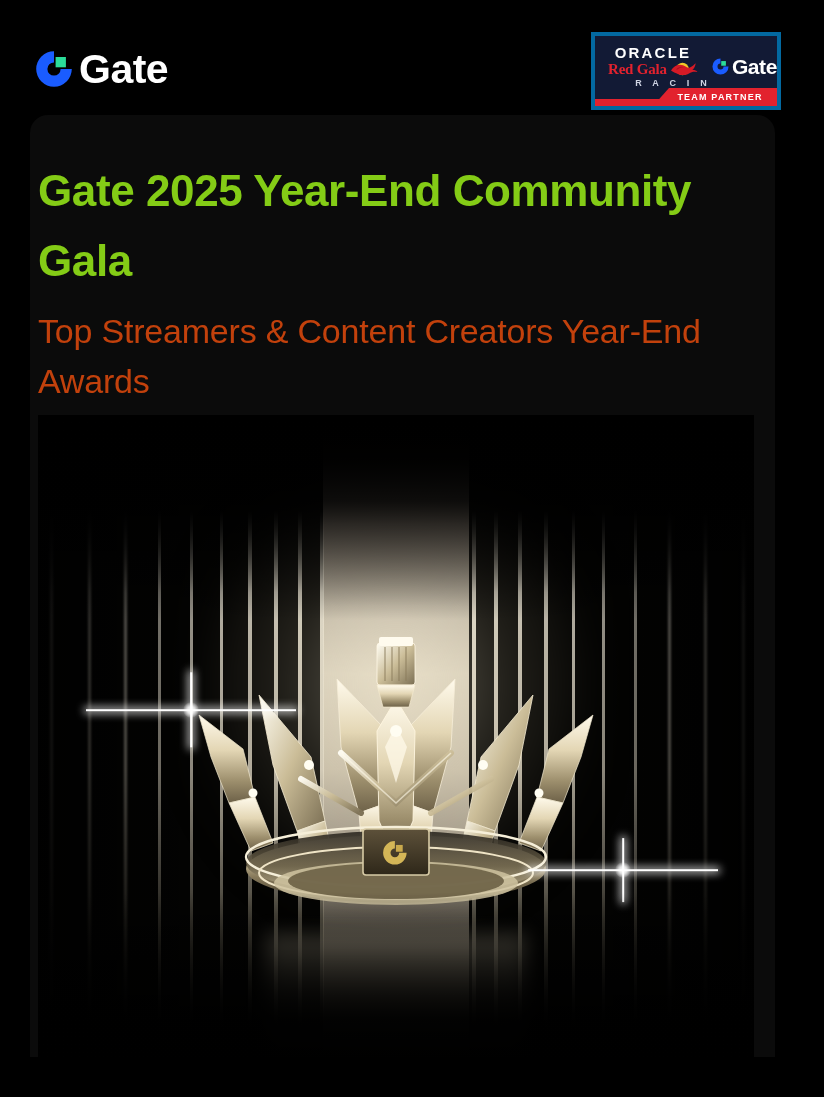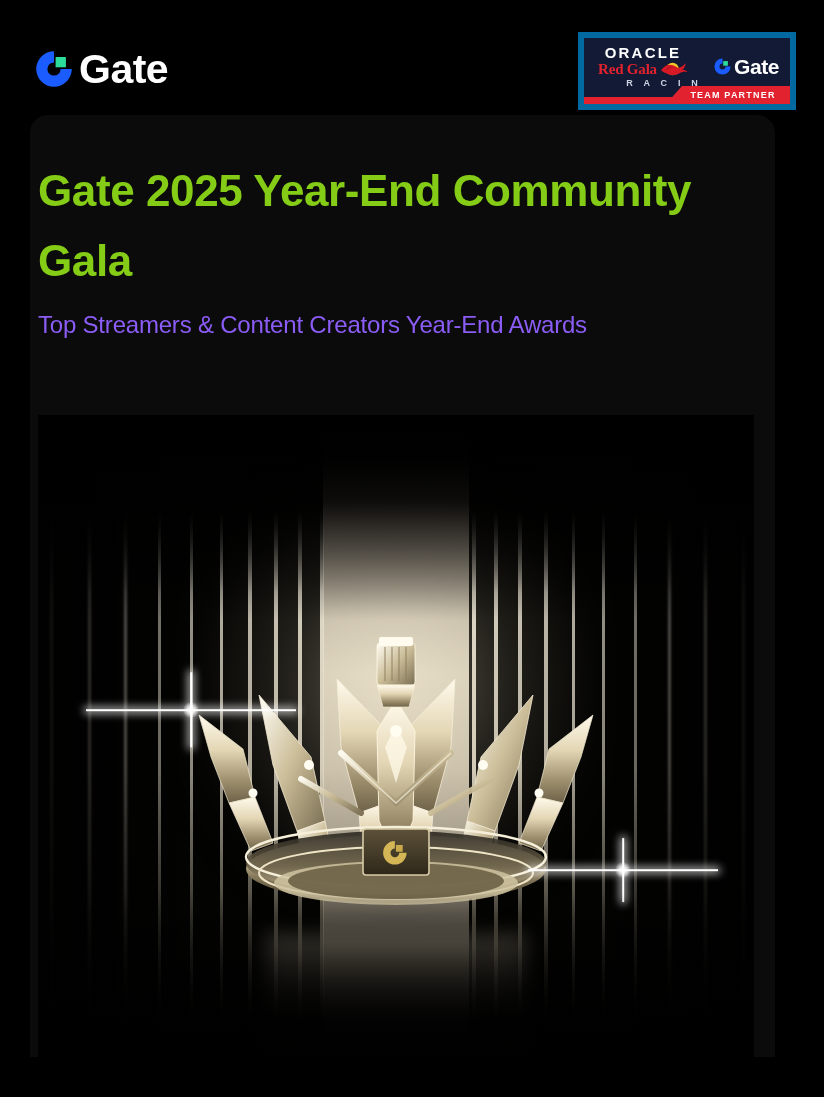--- a/index.html
+++ b/index.html
@@ -34,24 +34,24 @@
   .brand-mark { width:42px; height:42px; display:block; }
   .brand-word {
     font-size:41px; font-weight:700; color:#ffffff;
     letter-spacing:-0.5px; line-height:1;
     font-family:"Liberation Sans", sans-serif;
     margin-left:-2px;
   }
 
   
   .partner-badge {
-    position:absolute; right:28px; top:32px;
-    width:218px; height:78px;
+    position:absolute; right:43px; top:32px;
+    width:190px; height:78px;
     background:#121A35;
-    border:6px solid #0369a1;
+    border:4px solid #0369a1;
     overflow:hidden;
     display:flex;
   }
   .pb-left {
     width:118px; height:100%;
     display:flex; flex-direction:column;
     align-items:center; justify-content:center;
     padding-top:2px;
     position:relative;
   }
@@ -115,22 +115,22 @@
 
   .headline {
     position:absolute; left:8px; top:41px; width:735px;
     color:#84cc16;
     font-size:44px; font-weight:700; line-height:1.58;
     letter-spacing:-0.4px;
     font-family:"Liberation Sans", sans-serif;
   }
   .subhead {
     position:absolute; left:8px; top:192px; width:700px;
-    color:#8b5cf6;
-    font-size:24px; font-weight:400; line-height:1.47;
+    color:#c2410c;
+    font-size:34px; font-weight:400; line-height:1.47;
     letter-spacing:-0.2px;
     font-family:"Liberation Sans", sans-serif;
   }
 
   
   .hero {
     position:absolute; left:8px; top:300px;
     width:716px; height:682px;
     background:#000;
     overflow:hidden;

